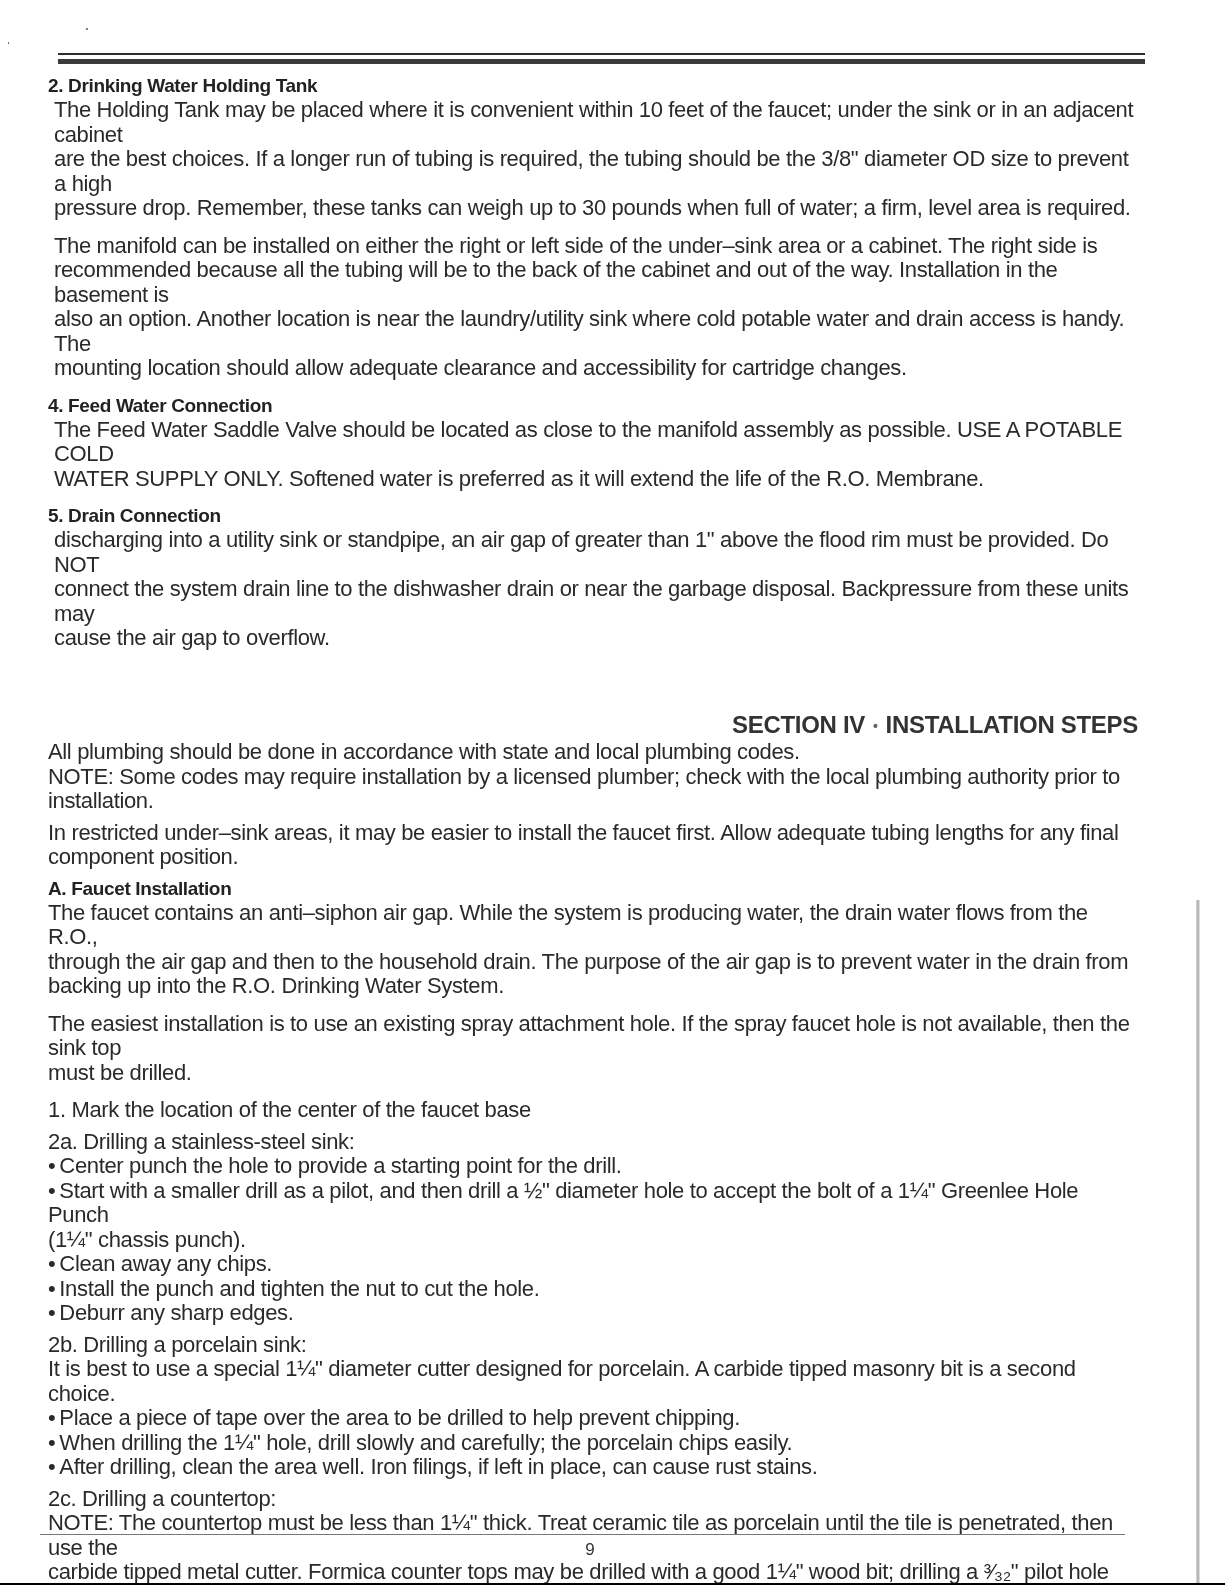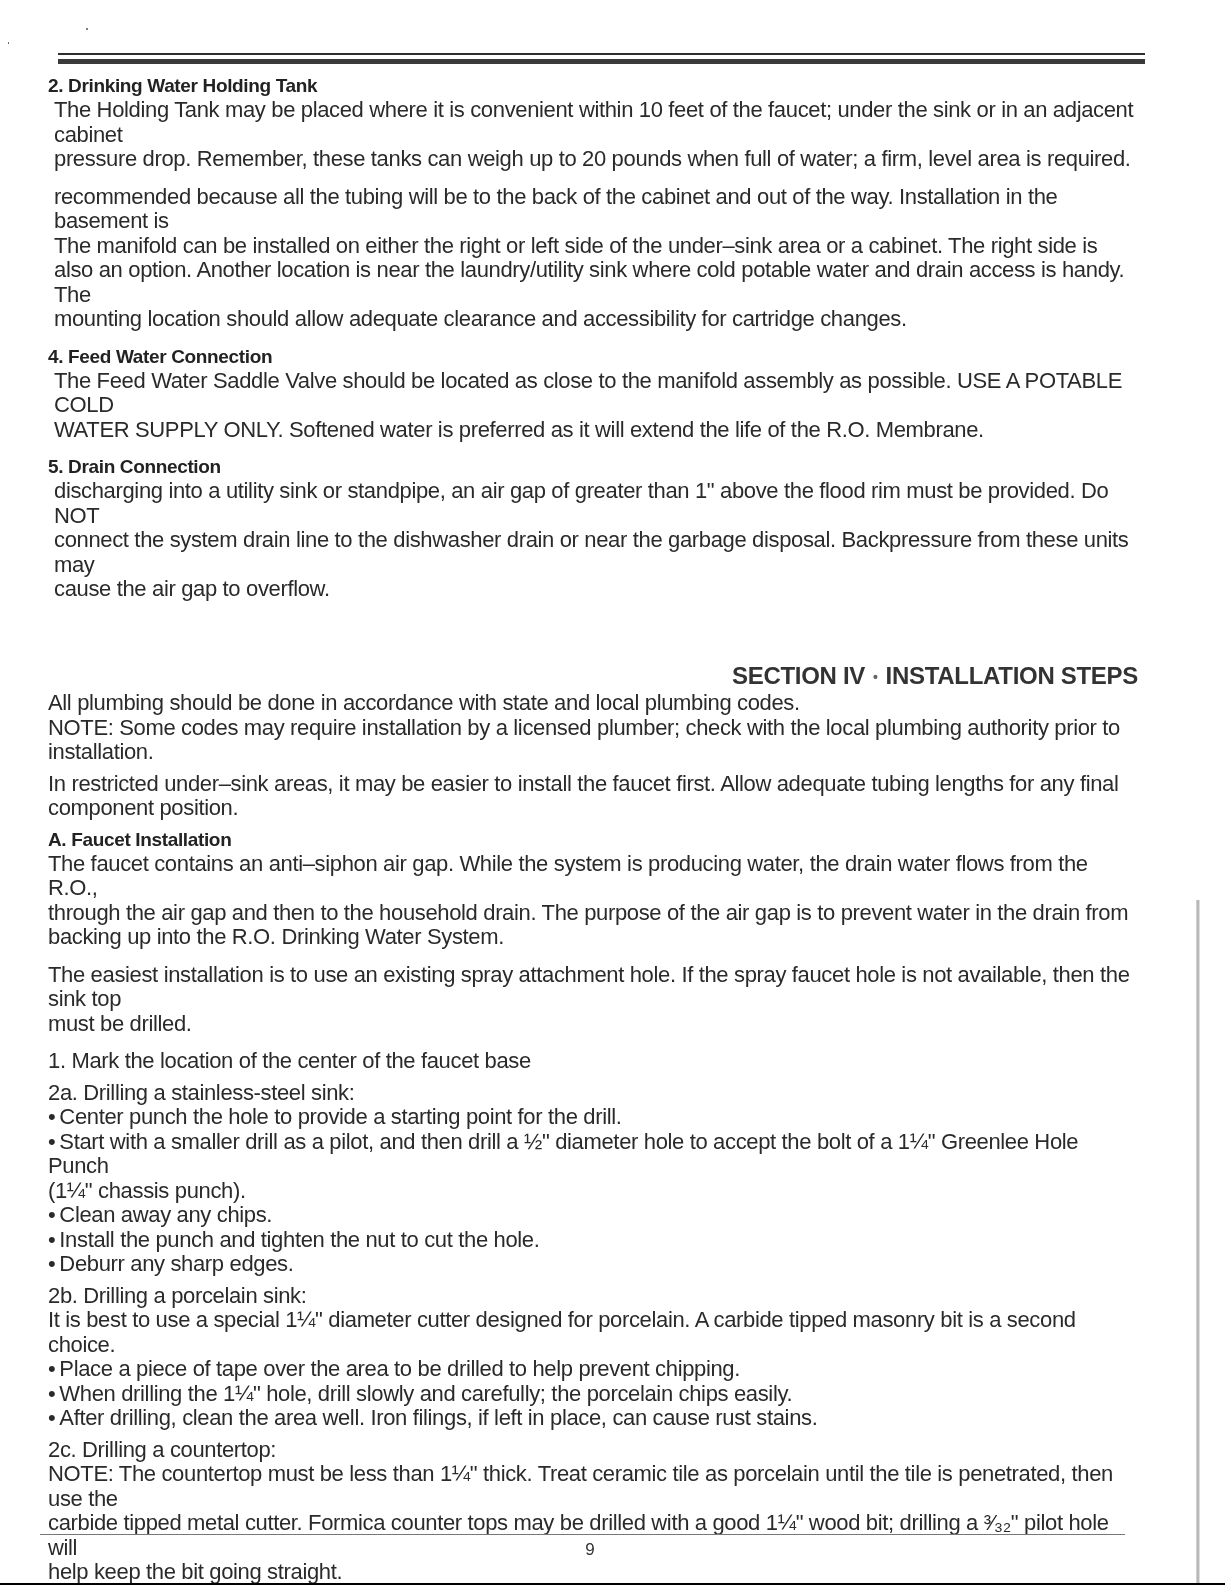--- a/index.html
+++ b/index.html
@@ -32,27 +32,28 @@
   <div class="speck" style="left:8px;top:42px;width:1px;"></div>
 
   <div class="rule-top1"></div>
   <div class="rule-top2"></div>
 
   <div class="content">
 
     <div>
       <p class="h">2. Drinking Water Holding Tank</p>
       <p class="ind">The Holding Tank may be placed where it is convenient within 10 feet of the faucet; under the sink or in an adjacent cabinet</p>
-      <p class="ind">pressure drop. Remember, these tanks can weigh up to 20 pounds when full of water; a firm, level area is required.</p>
+      <p class="ind">are the best choices. If a longer run of tubing is required, the tubing should be the 3/8" diameter OD size to prevent a high</p>
+      <p class="ind">pressure drop. Remember, these tanks can weigh up to 30 pounds when full of water; a firm, level area is required.</p>
     </div>
     <div class="gap"></div>
 
     <div>
+      <p class="ind">The manifold can be installed on either the right or left side of the under–sink area or a cabinet. The right side is</p>
       <p class="ind">recommended because all the tubing will be to the back of the cabinet and out of the way. Installation in the basement is</p>
-      <p class="ind">The manifold can be installed on either the right or left side of the under–sink area or a cabinet. The right side is</p>
       <p class="ind">also an option. Another location is near the laundry/utility sink where cold potable water and drain access is handy. The</p>
       <p class="ind">mounting location should allow adequate clearance and accessibility for cartridge changes.</p>
     </div>
     <div class="gap"></div>
 
     <div>
       <p class="h">4. Feed Water Connection</p>
       <p class="ind">The Feed Water Saddle Valve should be located as close to the manifold assembly as possible. USE A POTABLE COLD</p>
       <p class="ind">WATER SUPPLY ONLY. Softened water is preferred as it will extend the life of the R.O. Membrane.</p>
     </div>

